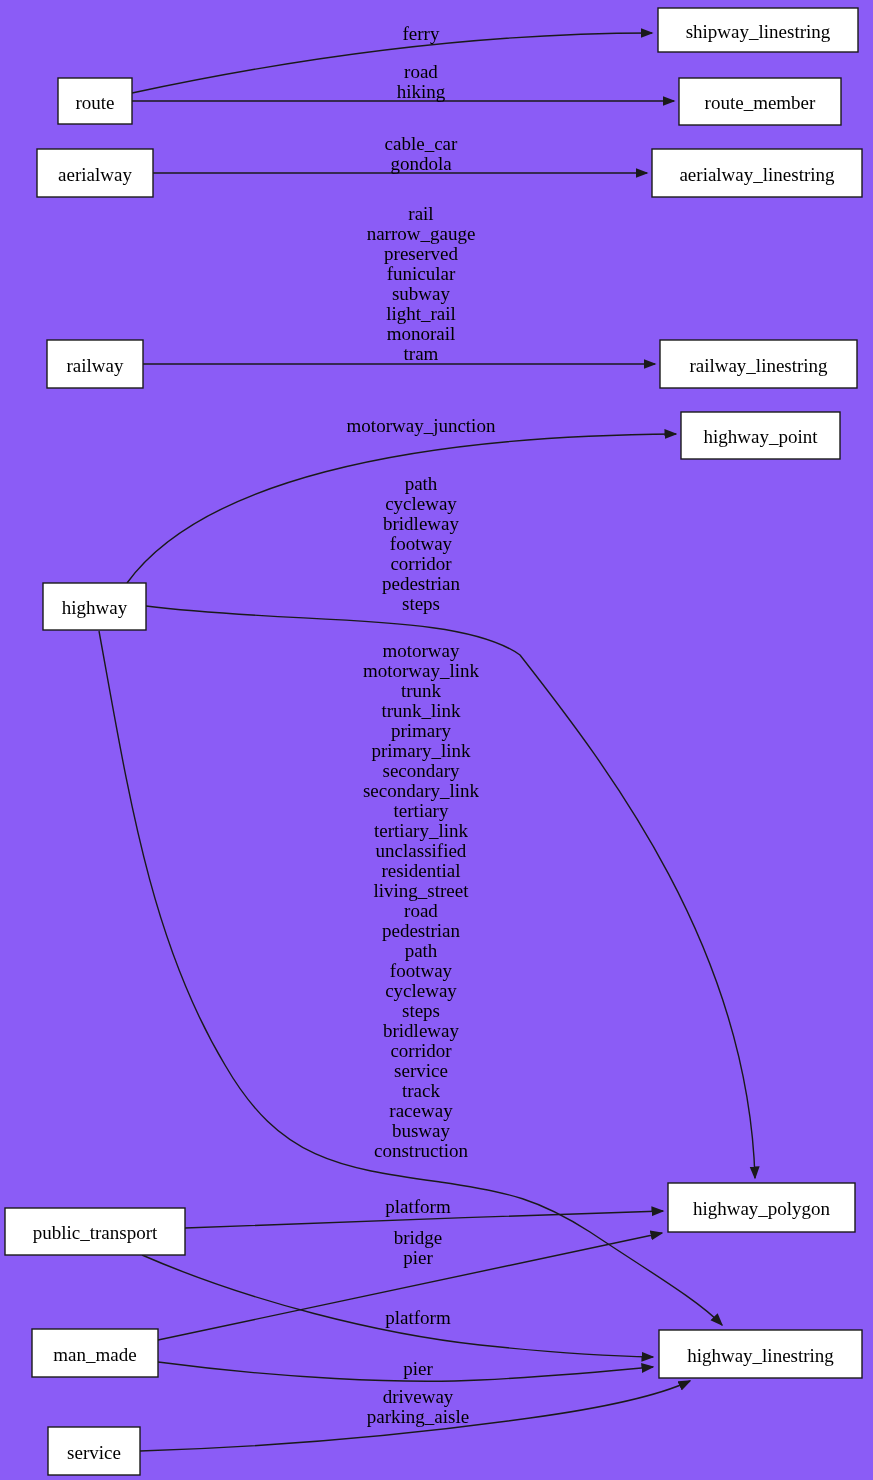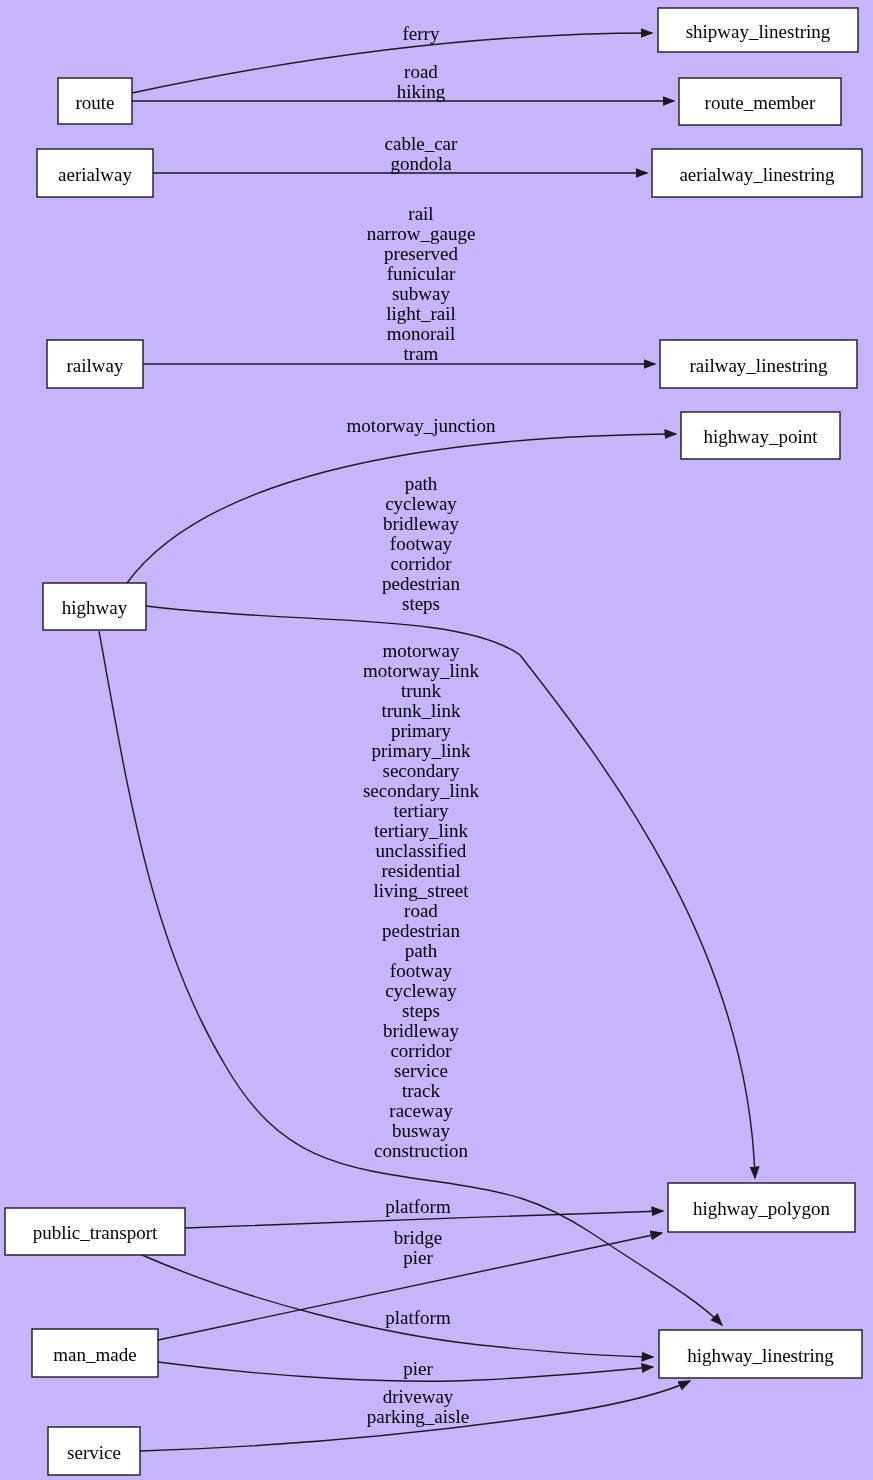--- a/index.html
+++ b/index.html
@@ -1,18 +1,18 @@
 <!DOCTYPE html>
 <html><head>
 <meta charset="utf-8">
 <style>
   html, body { margin: 0; padding: 0; background: #ffffff; }
   .canvas-wrap {
     width: 873px; height: 1480px;
-    position: relative; background: #c4b5fd; overflow: hidden;
+    position: relative; background: #8b5cf6; overflow: hidden;
     font-family: "Liberation Serif", "DejaVu Serif", serif;
   }
   svg text {
     font-family: "Liberation Serif", "DejaVu Serif", serif;
     font-size: 19px;
     fill: #000000;
   }
   svg .node-rect { fill: #ffffff; stroke: #1a1a1a; stroke-width: 1.4; }
   svg .edge-path { fill: none; stroke: #1a1a1a; stroke-width: 1.4; }
 </style>

